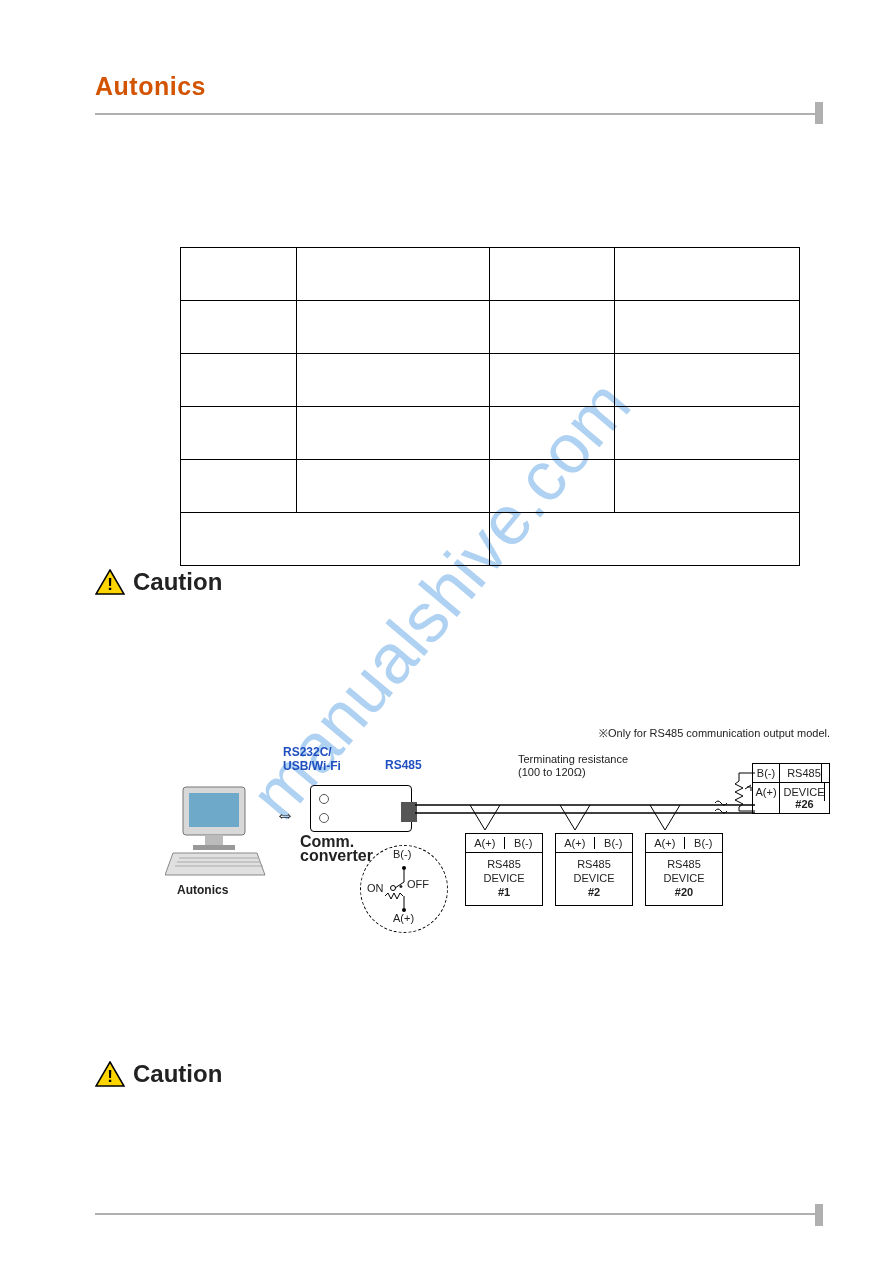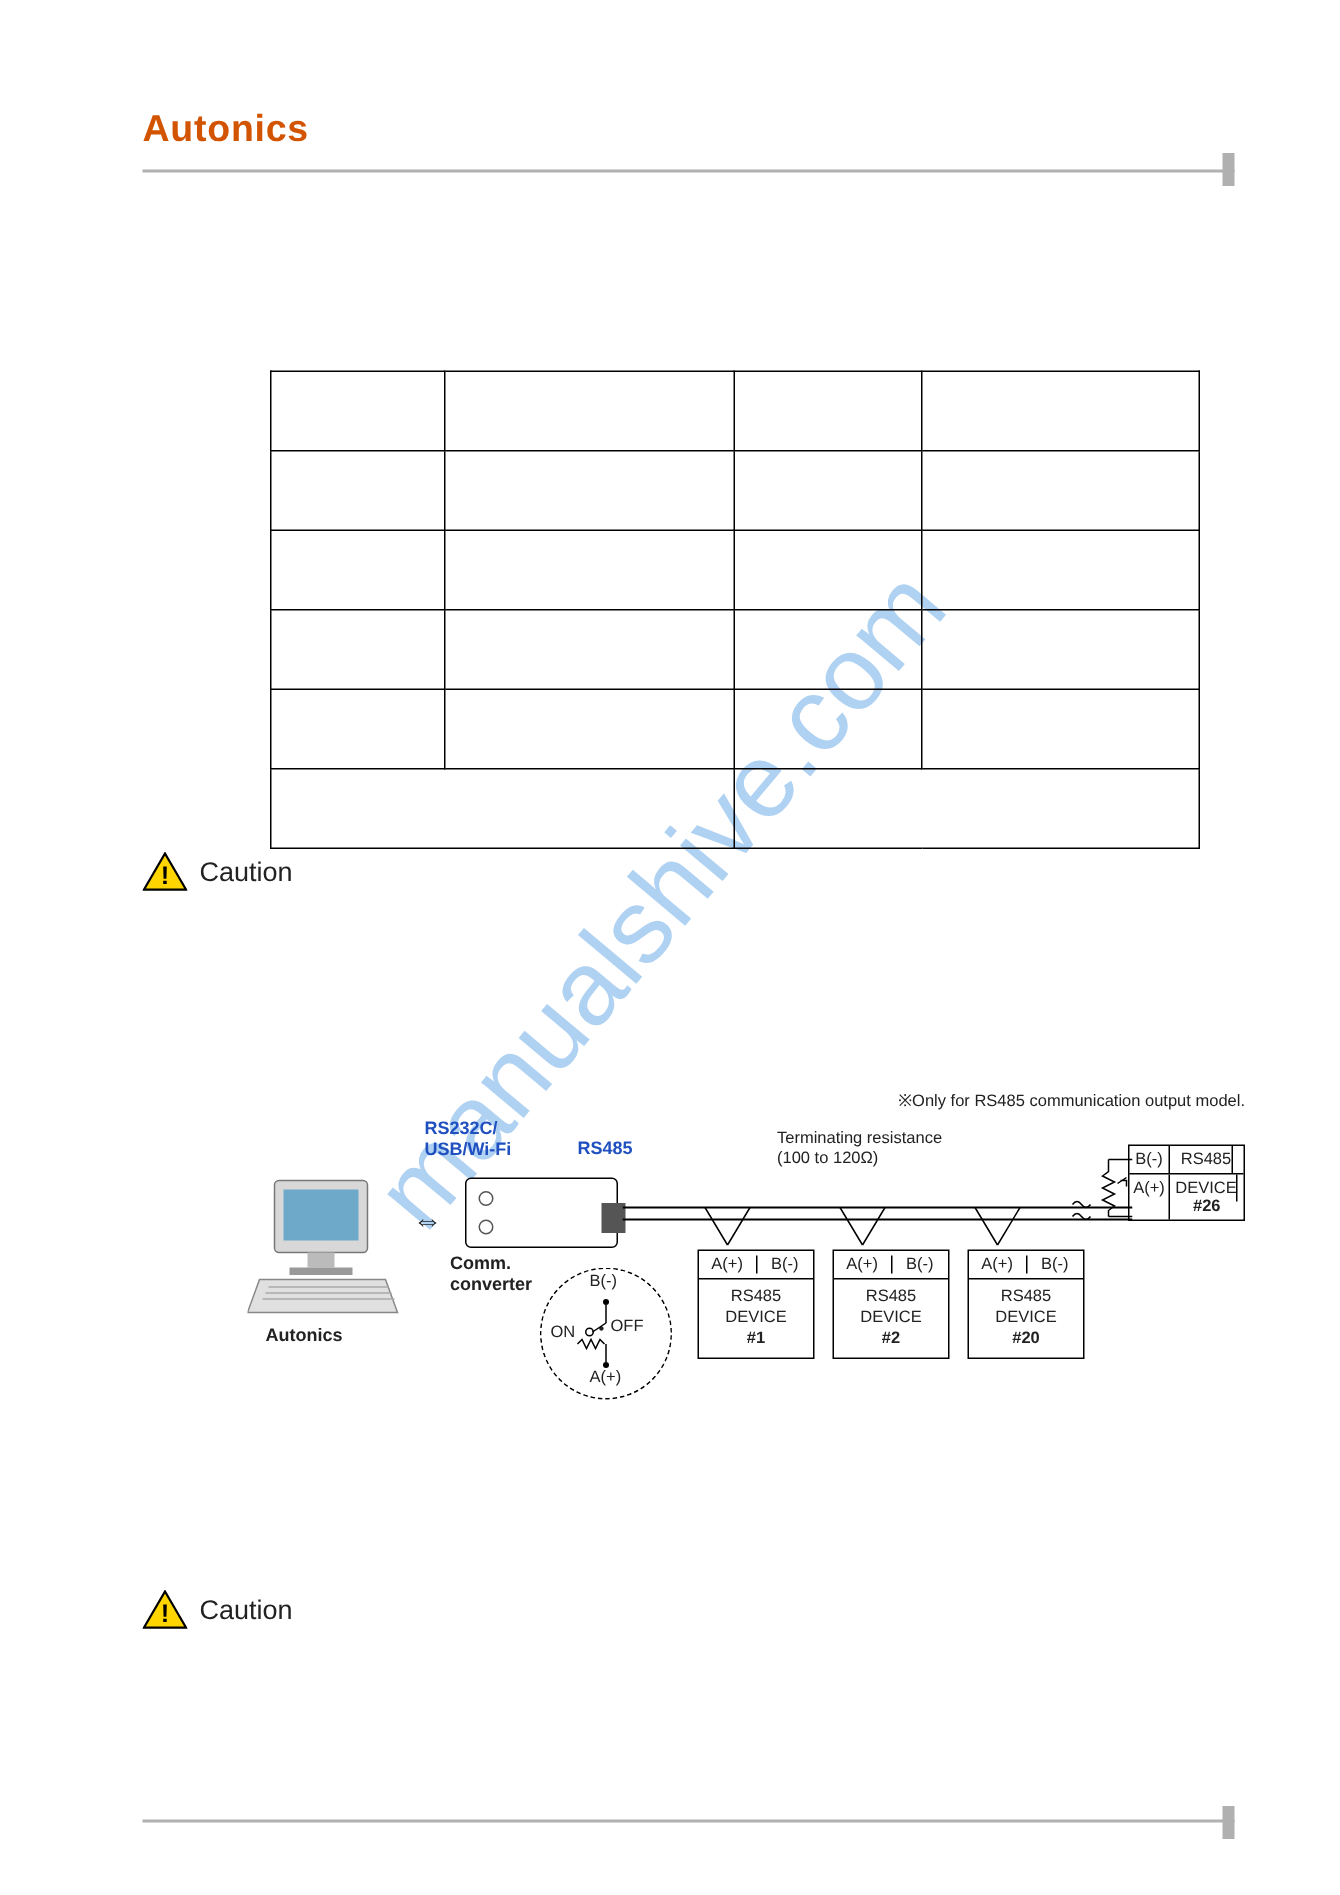--- a/index.html
+++ b/index.html
@@ -10,31 +10,31 @@
   .hdr-end{width:8px;height:22px;background:#b0b0b0;position:absolute;right:0;bottom:-11px}
   .spec-tbl{position:absolute;left:180px;top:247px;border-collapse:collapse;width:620px}
   .spec-tbl td{border:1.5px solid #000;height:40px;padding:6px 10px;font-size:13px;vertical-align:middle}
   .spec-tbl td:nth-child(1){width:110px}
   .spec-tbl td:nth-child(2){width:200px}
   .spec-tbl td:nth-child(3){width:120px}
   .spec-tbl td:nth-child(4){width:190px}
   .caution{position:absolute;display:flex;align-items:center}
   .caution .tri{width:30px;height:26px;margin-right:8px}
   .caution .tri svg{display:block}
-  .caution .lbl{font-weight:400;font-size:18px}
+  .caution .lbl{font-weight:700;font-size:24px}
   .diagram{position:absolute;left:165px;top:725px;width:665px}
   .note-top{position:absolute;right:0;top:0;font-size:11px}
   .blue{color:#2050c0;font-weight:700;font-size:12px}
   .comp-img{position:absolute;left:0;top:58px;width:110px}
   .comp-img svg{display:block}
   .comp-lbl{position:absolute;left:12px;top:158px;font-weight:700;font-size:12px}
   .conv-box{position:absolute;left:145px;top:60px;width:100px;height:45px;border:1.5px solid #000;border-radius:4px;background:#fff}
   .conv-hole{position:absolute;width:8px;height:8px;border:1px solid #555;border-radius:50%}
   .conv-port{position:absolute;right:-6px;top:16px;width:16px;height:20px;background:#555}
-  .conv-lbl{position:absolute;left:135px;top:110px;font-weight:700;font-size:12px;line-height:14px}
+  .conv-lbl{position:absolute;left:135px;top:110px;font-weight:700;font-size:16px;line-height:14px}
   .arrow-lr{position:absolute;left:110px;top:78px;font-size:20px}
   .bubble{position:absolute;left:195px;top:120px;width:86px;height:86px;border:1.5px dashed #000;border-radius:50%}
   .bubble .txt{position:absolute;font-size:11px}
   .dev{position:absolute;width:76px;border:1.5px solid #000;background:#fff;text-align:center;font-size:11px}
   .dev .top{border-bottom:1.5px solid #000;padding:3px 0;display:flex;justify-content:space-around}
   .dev .top span{border-right:1px solid #000;flex:1}
   .dev .top span:last-child{border-right:0}
   .dev .body{padding:4px 0 6px 0;line-height:14px}
   .dev31{position:absolute;right:0;top:38px;width:76px;border:1.5px solid #000;text-align:center;font-size:11px}
   .dev31 .side{border-bottom:1px solid #000;display:flex}

